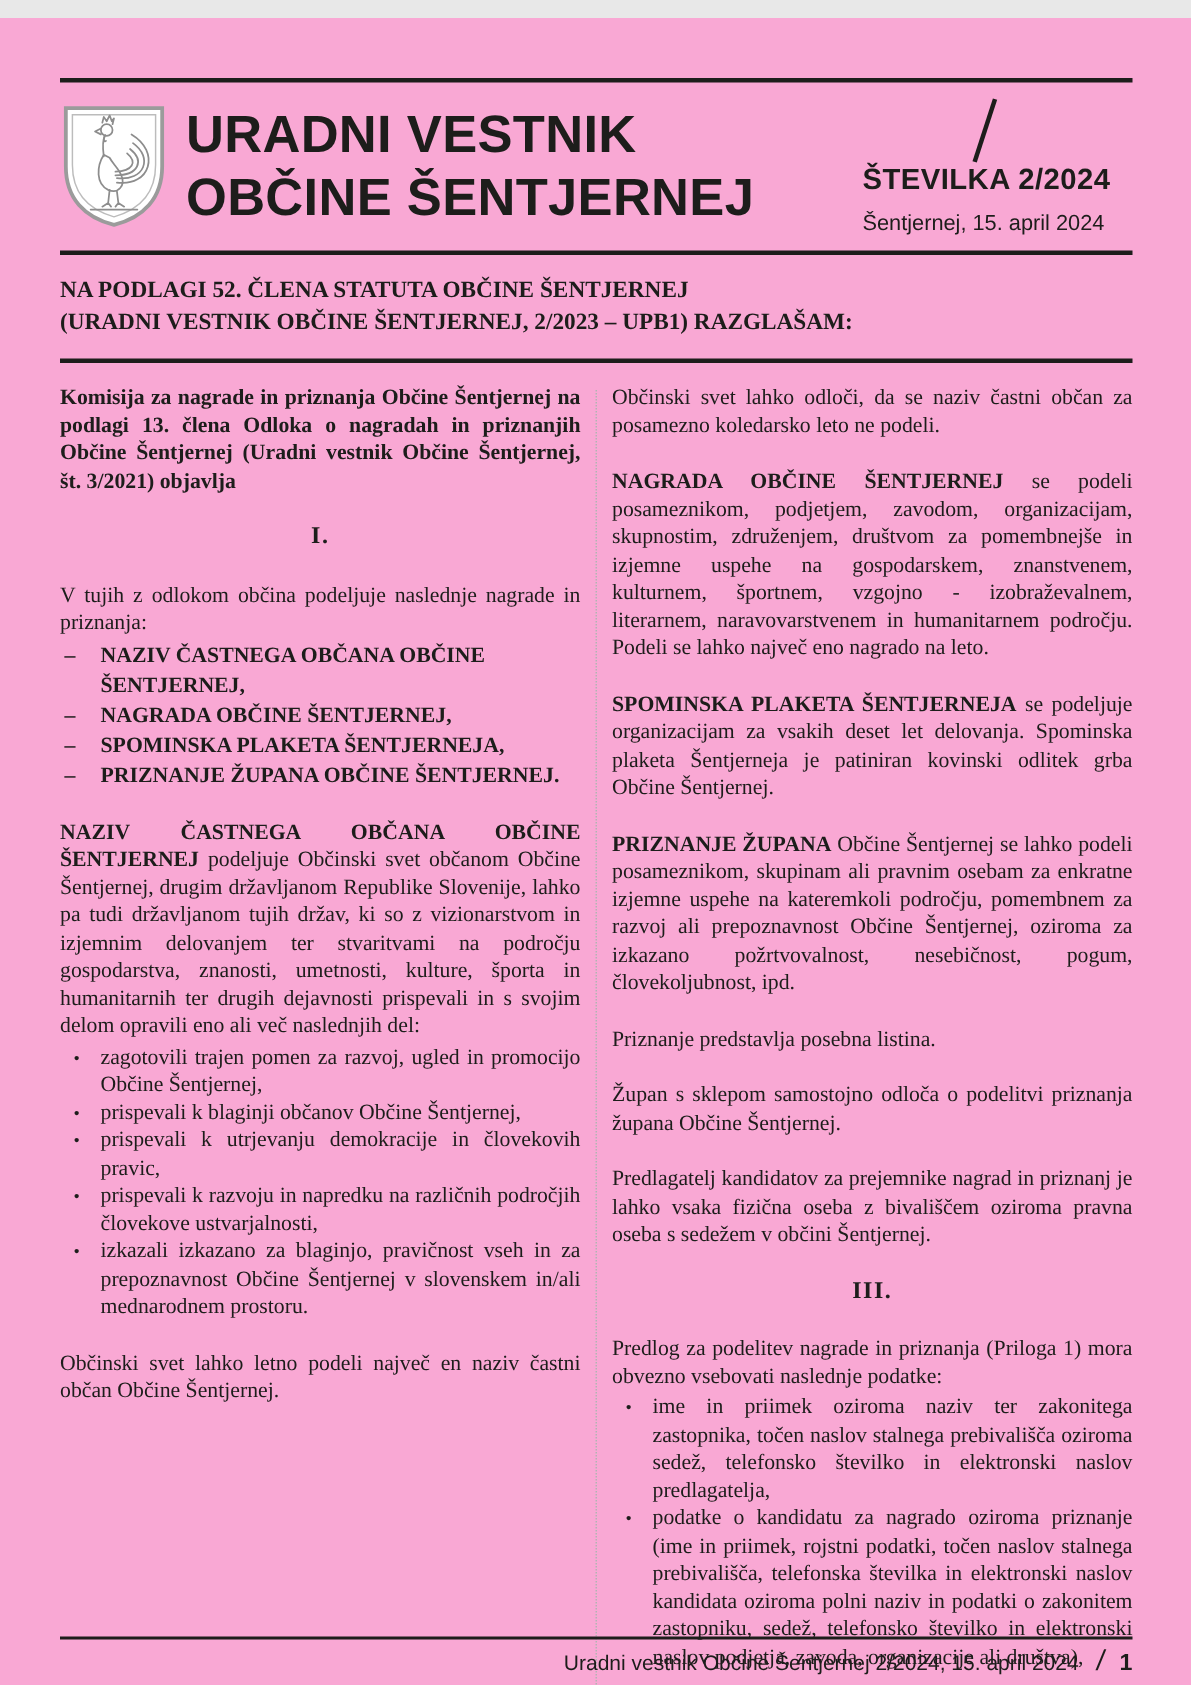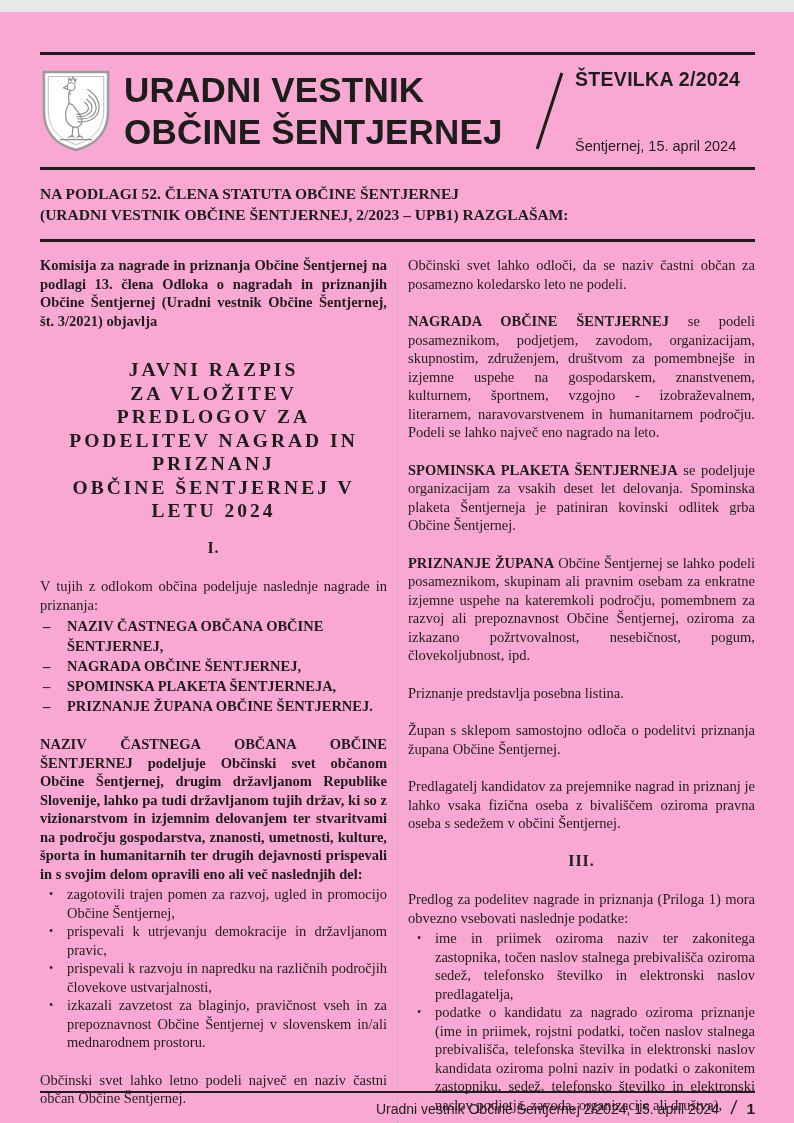--- a/index.html
+++ b/index.html
@@ -19,21 +19,21 @@
   .rule-top { margin-top:40px; }
 
   
   .header { display:flex; align-items:center; height:112px; }
   .logo { width:72px; height:86px; flex:0 0 auto; margin-right:12px; }
   .masthead {
     font-family:"Liberation Sans", sans-serif;
     font-weight:700; font-size:35px; line-height:42px;
     letter-spacing:0.2px; color:#1d1d1b; white-space:nowrap;
   }
-  .header-right { margin-left:auto; display:flex; align-items:center; height:92px; }
+  .header-right { margin-left:auto; display:flex; align-items:center; height:92px;flex-direction:column; }
   .mast-slash {
     width:3px; height:80px; background:#1d1d1b;
     transform:rotate(18deg);
     margin:0 24px 0 6px;
   }
   .issue-block {
     font-family:"Liberation Sans", sans-serif;
     display:flex; flex-direction:column; justify-content:space-between;
     height:86px; min-width:180px; text-align:left;
   }
@@ -134,51 +134,43 @@
       <div>(URADNI VESTNIK OBČINE ŠENTJERNEJ, 2/2023 – UPB1) RAZGLAŠAM:</div>
     </div>
 
     <div class="rule"></div>
 
     <div class="columns">
 
       <div class="col">
         <p class="bold">Komisija za nagrade in priznanja Občine Šentjernej na podlagi 13. člena Odloka o nagradah in priznanjih Občine Šentjernej (Uradni vestnik Občine Šentjernej, št. 3/2021) objavlja</p>
 
-        <div class="notice-title">
-          <div>JAVNI RAZPIS</div>
-          <div>ZA VLOŽITEV</div>
-          <div>PREDLOGOV ZA</div>
-          <div>PODELITEV NAGRAD IN</div>
-          <div>PRIZNANJ</div>
-          <div>OBČINE ŠENTJERNEJ V</div>
-          <div>LETU 2024</div>
-        </div>
 
         <div class="section-heading">I.</div>
 
         <p style="margin-bottom:2px;">V tujih z odlokom občina podeljuje naslednje nagrade in priznanja:</p>
 
         <ul class="dash-list">
           <li>NAZIV ČASTNEGA OBČANA OBČINE ŠENTJERNEJ,</li>
           <li>NAGRADA OBČINE ŠENTJERNEJ,</li>
           <li>SPOMINSKA PLAKETA ŠENTJERNEJA,</li>
           <li>PRIZNANJE ŽUPANA OBČINE ŠENTJERNEJ.</li>
         </ul>
 
-        <p style="margin-bottom:2px;font-weight:bold;">
+        <p style="margin-bottom:2px;">
           <strong>NAZIV ČASTNEGA OBČANA OBČINE ŠENTJERNEJ</strong>
           <span>podeljuje Občinski svet občanom Občine Šentjernej, drugim državljanom Republike Slovenije, lahko pa tudi državljanom tujih držav, ki so z vizionarstvom in izjemnim delovanjem ter stvaritvami na področju gospodarstva, znanosti, umetnosti, kulture, športa in humanitarnih ter drugih dejavnosti prispevali in s svojim delom opravili eno ali več naslednjih del:</span>
         </p>
 
         <ul class="bullet-list">
           <li>zagotovili trajen pomen za razvoj, ugled in promocijo Občine Šentjernej,</li>
-          <li>prispevali k utrjevanju demokracije in državljanom pravic,</li>
+          <li>prispevali k blaginji občanov Občine Šentjernej,</li>
+          <li>prispevali k utrjevanju demokracije in človekovih pravic,</li>
           <li>prispevali k razvoju in napredku na različnih področjih človekove ustvarjalnosti,</li>
-          <li>izkazali zavzetost za blaginjo, pravičnost vseh in za prepoznavnost Občine Šentjernej v slovenskem in/ali mednarodnem prostoru.</li>
+          <li>izkazali izkazano za blaginjo, pravičnost vseh in za prepoznavnost Občine Šentjernej v slovenskem in/ali mednarodnem prostoru.</li>
         </ul>
 
         <p>Občinski svet lahko letno podeli največ en naziv častni občan Občine Šentjernej.</p>
       </div>
 
       <div class="col-divider"></div>
 
       <div class="col">
         <p>Občinski svet lahko odloči, da se naziv častni občan za posamezno koledarsko leto ne podeli.</p>
 

